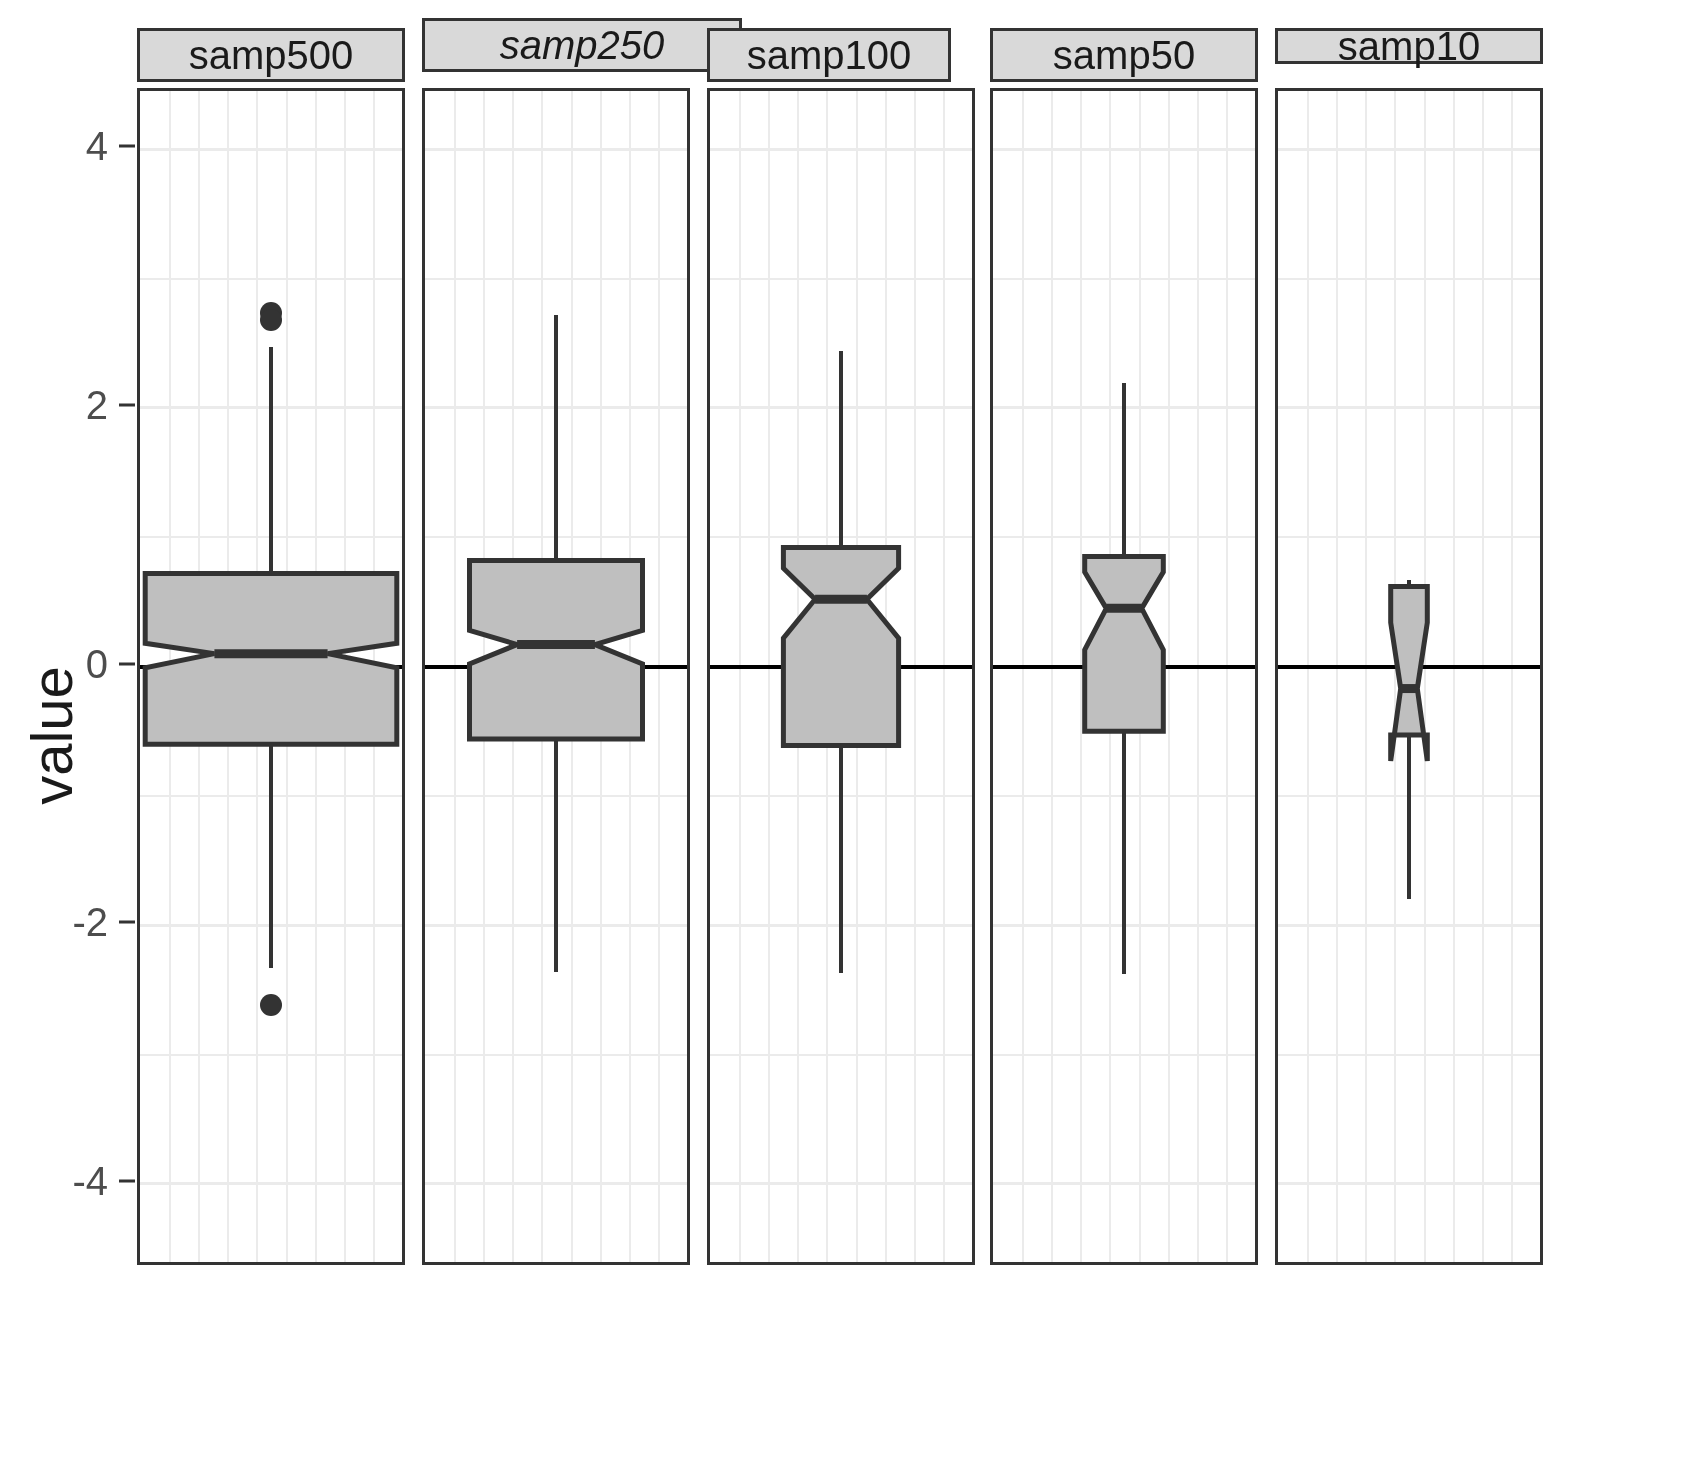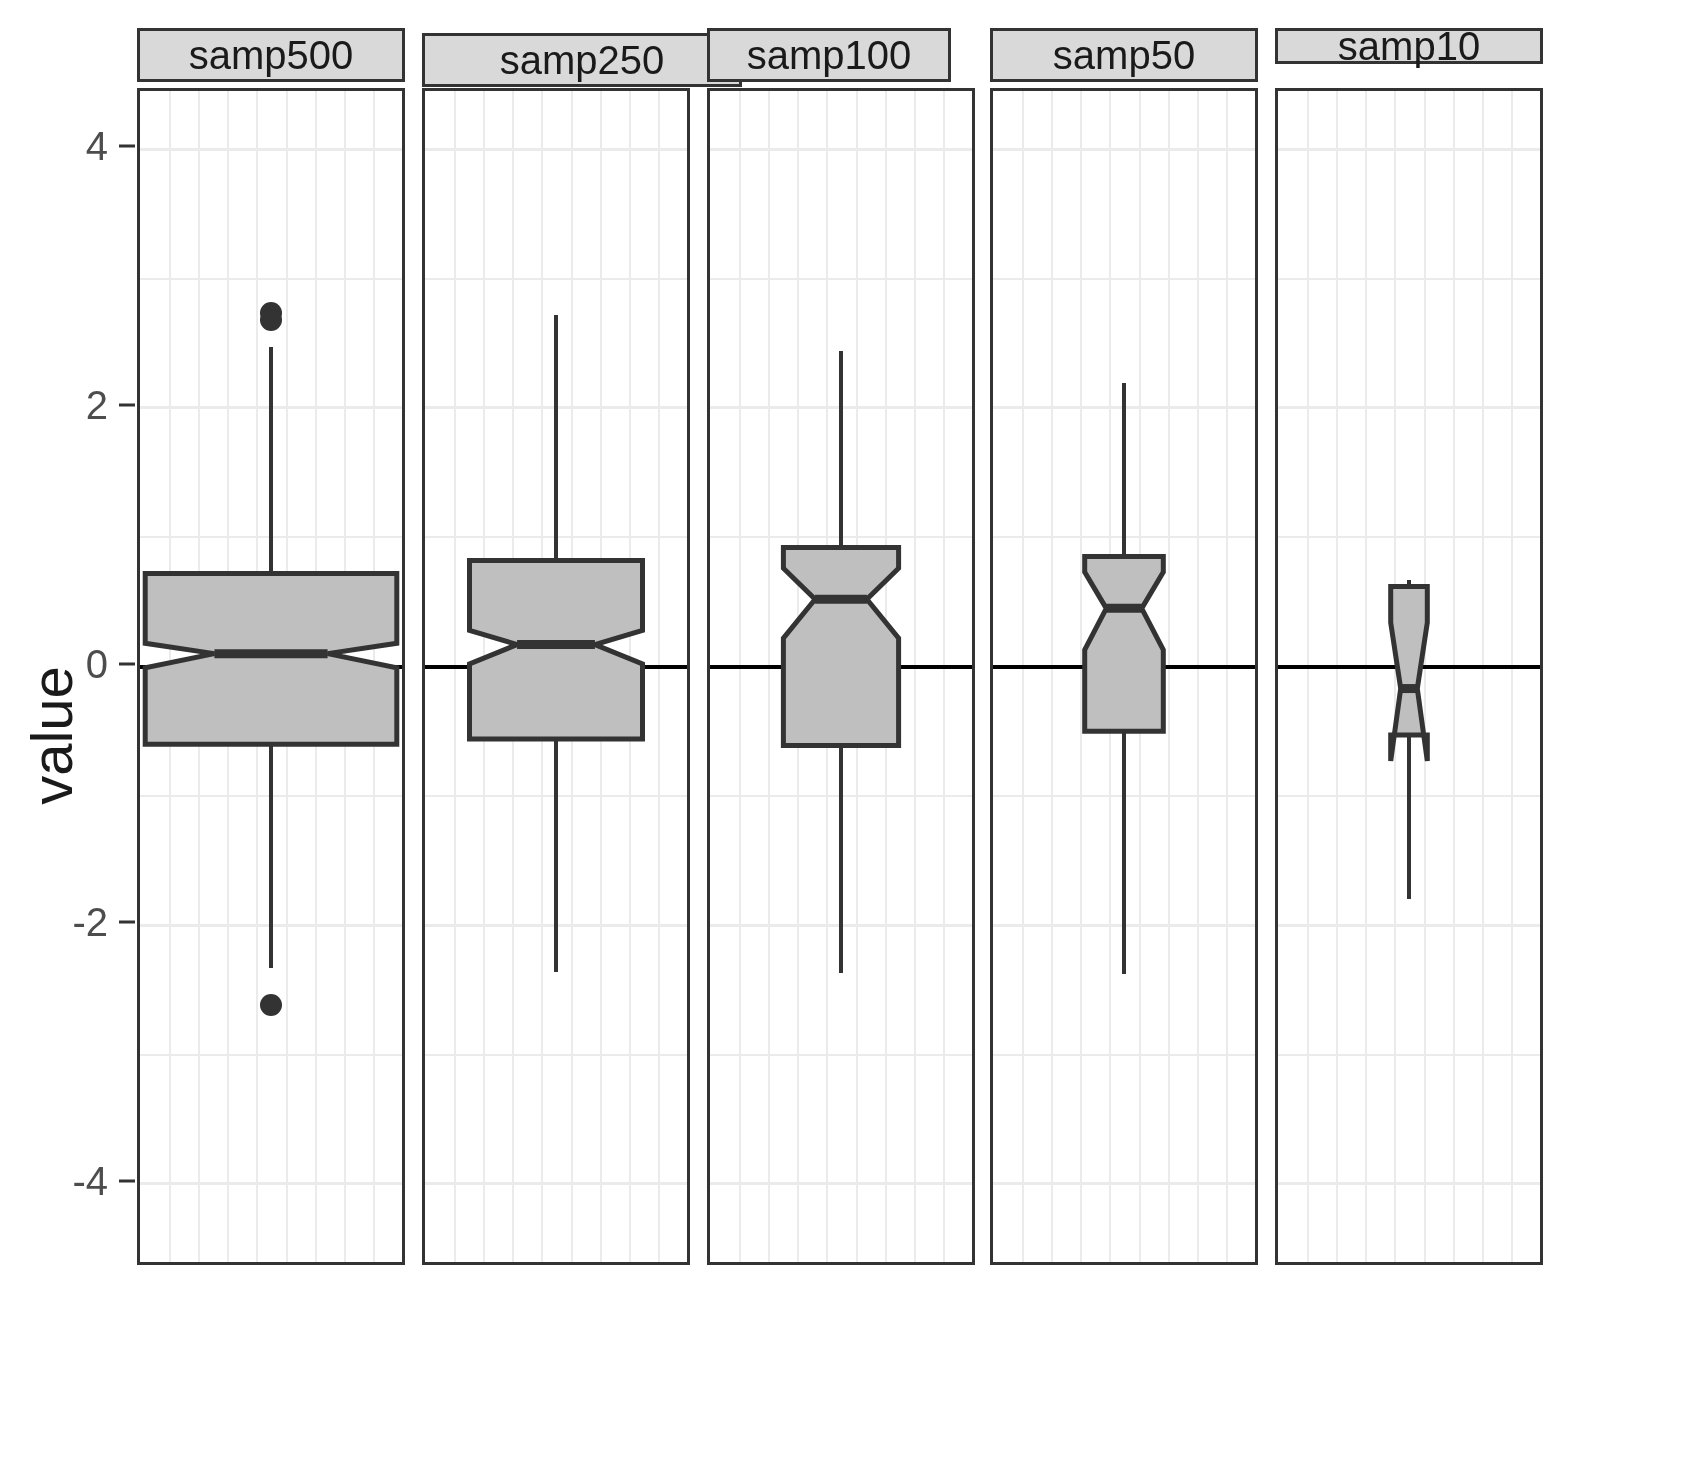--- a/index.html
+++ b/index.html
@@ -85,21 +85,21 @@
         <div class="whisker" style="left: 129px; top: 256.095px; height: 226.346px;"></div>
         <div class="whisker" style="left: 129px; top: 653.17px; height: 223.759px;"></div>
         <svg class="boxsvg" width="262" height="1177" style="left: 0px; top: 0px;">
           <polygon points="5.2,482.4 256.8,482.4 256.8,552.3 187.6,562.6 256.8,576.9 256.8,653.2 5.2,653.2 5.2,576.9 74.4,562.6 5.2,552.3" fill="#bfbfbf" stroke="#333333" stroke-width="5" stroke-linejoin="miter"></polygon>
           <line x1="74.408" x2="187.59199999999998" y1="562.6318681318681" y2="562.6318681318681" stroke="#333333" stroke-width="9"></line>
         </svg>
         <div class="outlier" style="left: 131px; top: 222.466px;"></div>
         <div class="outlier" style="left: 131px; top: 228.933px;"></div>
         <div class="outlier" style="left: 131px; top: 914.438px;"></div>
       </div>
-      <div class="strip" style="left: 422px; top: 33px; width: 320px; height: 54px;">
+      <div class="strip" style="left: 422px; top: 18px; width: 320px; height: 54px; font-style: italic;">
         <span>samp250</span>
       </div>
       <div class="panel-body" style="left: 422px; top: 88px; width: 268px; height: 1177px;">
         <div class="grid-h major" style="top: 1091.43px;"></div>
         <div class="grid-h" style="top: 962.588px;"></div>
         <div class="grid-h major" style="top: 832.747px;"></div>
         <div class="grid-h" style="top: 703.907px;"></div>
         <div class="grid-h major" style="top: 574.066px;"></div>
         <div class="grid-h" style="top: 445.225px;"></div>
         <div class="grid-h major" style="top: 315.385px;"></div>

